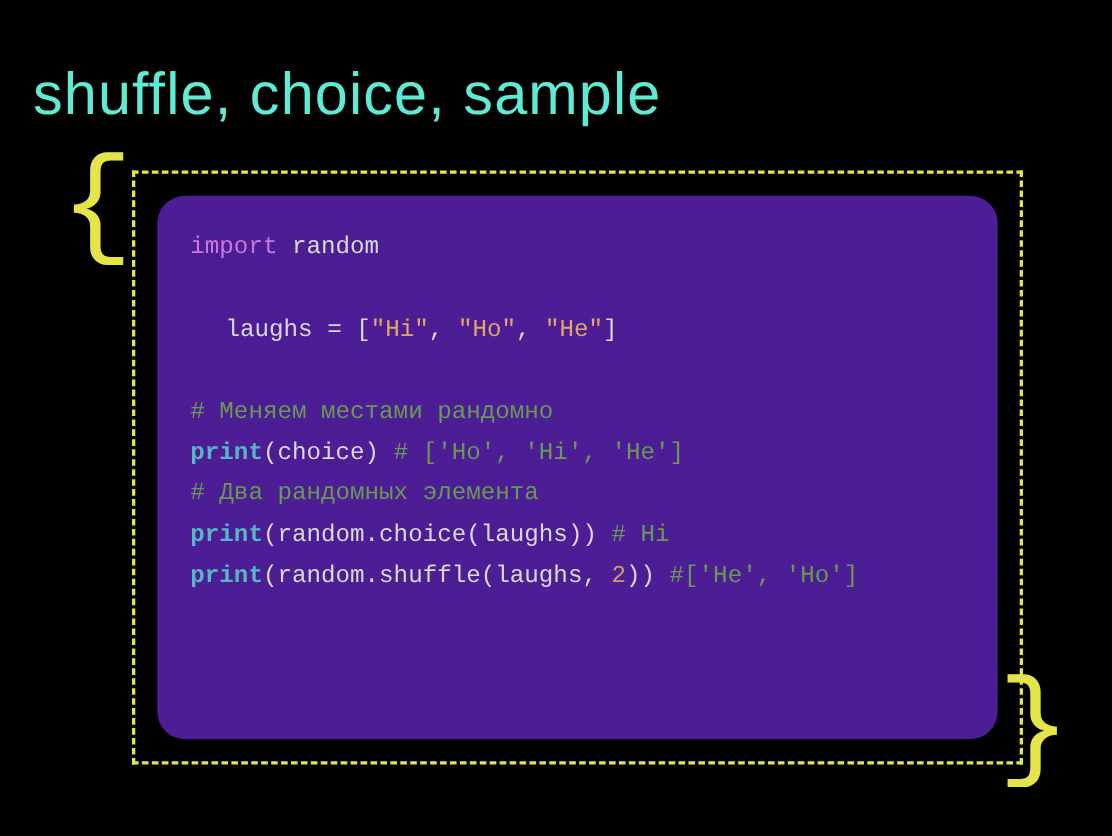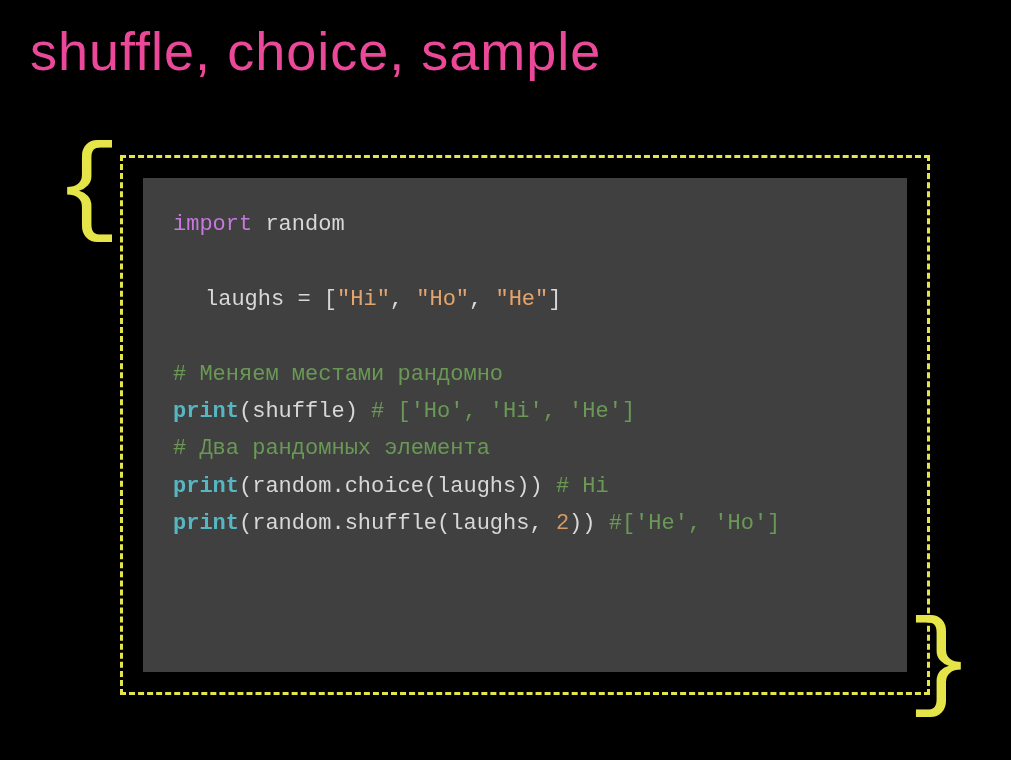--- a/index.html
+++ b/index.html
@@ -9,26 +9,27 @@
     }
     body {
       background: #000000;
       width: 1011px;
       height: 760px;
       overflow: hidden;
       position: relative;
       font-family: "Courier New", Courier, monospace;
     }
     .slide-title {
-      color: #ec4899;
+      color: #5eead4;
       font-family: "Helvetica Neue", Arial, sans-serif;
       font-weight: 300;
       font-size: 54px;
       letter-spacing: 1px;
       padding: 20px 30px 0 30px;
+      margin-top: 35px;
     }
     .code-container {
       position: absolute;
       left: 120px;
       top: 155px;
       width: 810px;
       height: 540px;
       border: 3px dashed #e5e54a;
       padding: 20px;
     }
@@ -46,27 +47,28 @@
       position: absolute;
       right: 38px;
       bottom: 40px;
       color: #e5e54a;
       font-size: 110px;
       font-family: "Courier New", monospace;
       font-weight: normal;
       line-height: 1;
     }
     .code-block {
-      background: #404040;
+      background: #4c1d95;
       padding: 28px 30px;
       font-family: "Menlo", "Consolas", "Courier New", monospace;
       font-size: 22px;
       line-height: 1.7;
       color: #cccccc;
       height: 100%;
+      border-radius: 25px;
     }
     .code-line {
       white-space: pre;
     }
     .kw { color: #c678dd; }       
     .mod { color: #d8d8d8; }      
     .var { color: #d8d8d8; margin-left: 32px; }
     .op { color: #d8d8d8; }
     .str { color: #e5a46b; }      
     .cmt { color: #6a9955; }      
@@ -89,21 +91,21 @@
 
     <div class="blank"></div>
 
     <div class="code-line"><span class="var">laughs </span><span class="op">= </span><span class="op">[</span><span class="str">"Hi"</span><span class="op">, </span><span class="str">"Ho"</span><span class="op">, </span><span class="str">"He"</span><span class="op">]</span></div>
 
     <div class="blank"></div>
 
     <div class="code-line"><span class="cmt"># Меняем местами рандомно</span></div>
 
 
-    <div class="code-line"><span class="fn">print</span><span class="mod">(shuffle) </span><span class="cmt"># ['Ho', 'Hi', 'He']</span></div>
+    <div class="code-line"><span class="fn">print</span><span class="mod">(choice) </span><span class="cmt"># ['Ho', 'Hi', 'He']</span></div>
 
 
     <div class="code-line"><span class="cmt"># Два рандомных элемента</span></div>
 
     <div class="code-line"><span class="fn">print</span><span class="mod">(random.choice(laughs)) </span><span class="cmt"># Hi</span></div>
 
     <div class="code-line"><span class="fn">print</span><span class="mod">(random.shuffle(laughs, </span><span class="num">2</span><span class="mod">)) </span><span class="cmt">#['He', 'Ho']</span></div>
 
   </div>
 </div>

